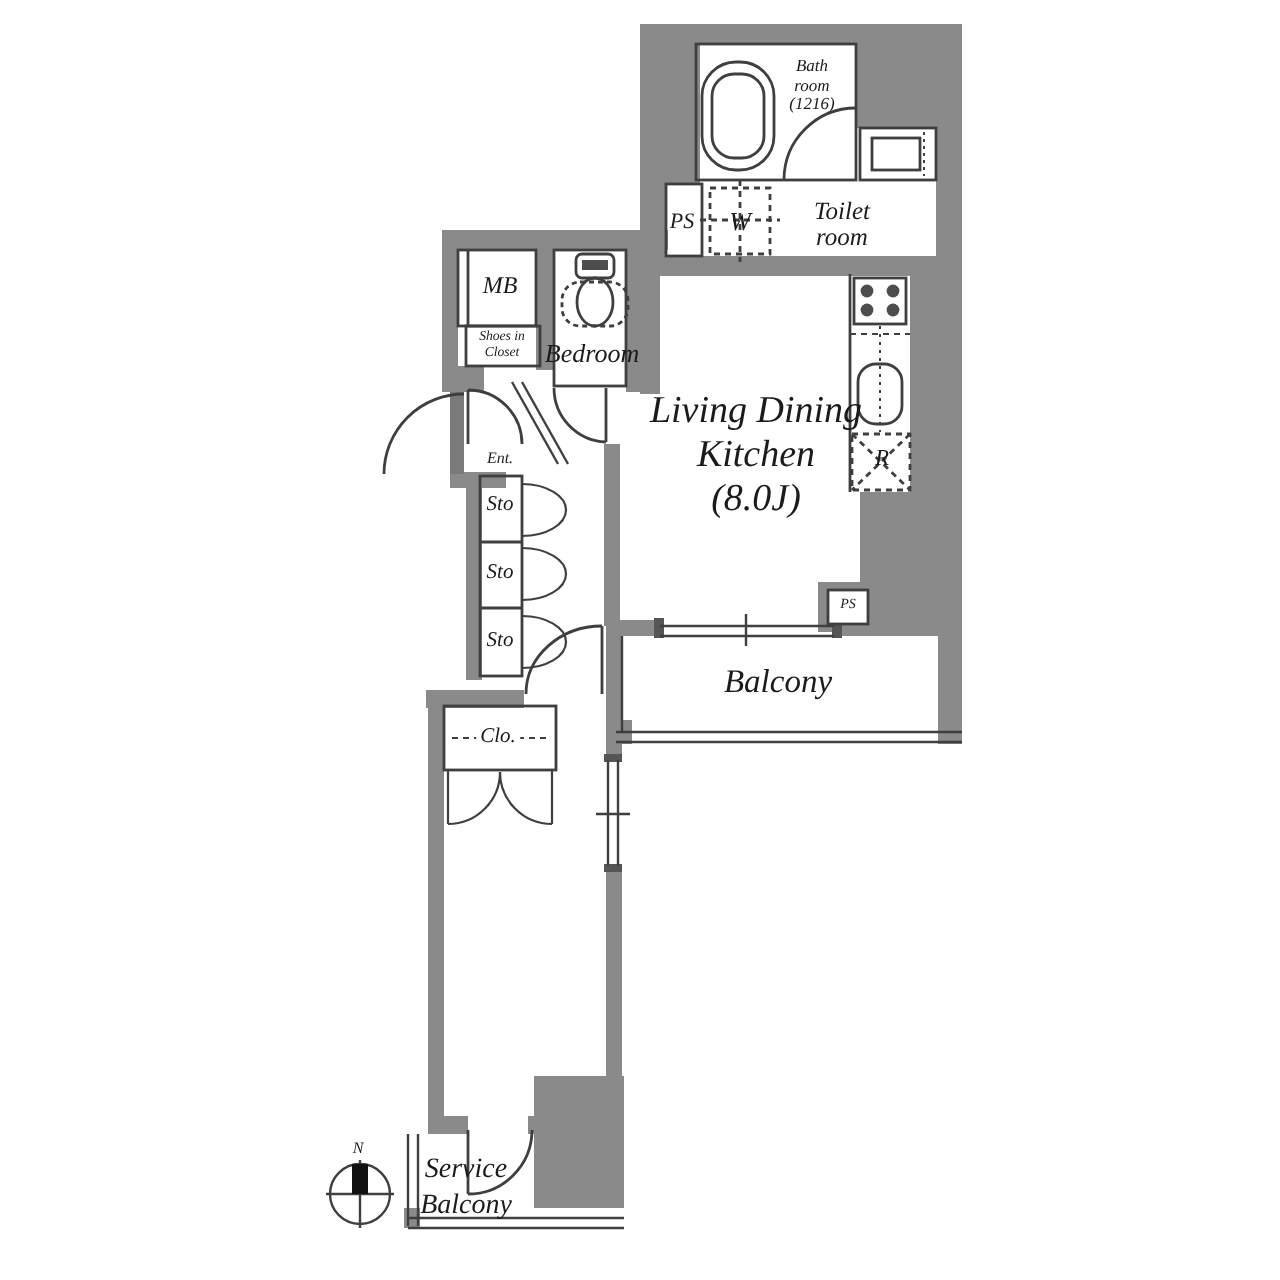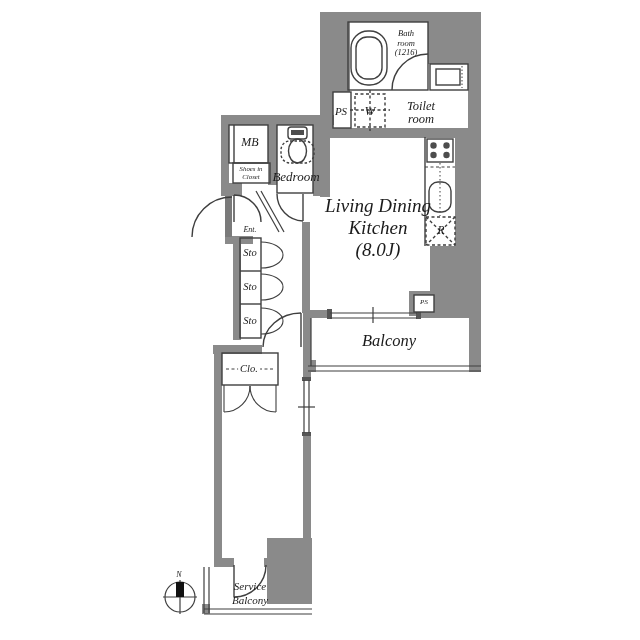--- a/index.html
+++ b/index.html
@@ -218,17 +218,17 @@
 Kitchen
 (8.0J)</div>
   <div class="lbl" style="left:441px;top:230px;font-size:11.5px">R</div>
   <div class="lbl" style="left:250px;top:230px;font-size:8px">Ent.</div>
   <div class="lbl" style="left:250px;top:253px;font-size:10.5px">Sto</div>
   <div class="lbl" style="left:250px;top:287px;font-size:10.5px">Sto</div>
   <div class="lbl" style="left:250px;top:321px;font-size:10.5px">Sto</div>
   <div class="lbl" style="left:389px;top:341px;font-size:16.5px">Balcony</div>
   <div class="lbl" style="left:424px;top:303px;font-size:7px">PS</div>
   <div class="lbl bg" style="left:249px;top:369px;font-size:10.5px">Clo.</div>
-  <div class="lbl" style="left:250px;top:594px;font-size:11px;line-height:1.25">Service
+  <div class="lbl" style="left:233px;top:594px;font-size:14px;line-height:1.25">Service
 Balcony</div>
   <div class="lbl" style="left:179px;top:575px;font-size:8px">N</div>
 
 </div>
 
 </body></html>

